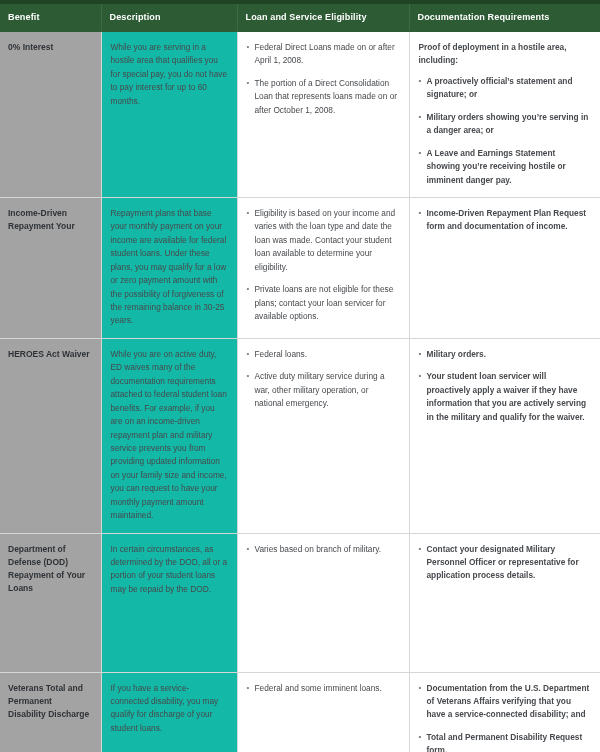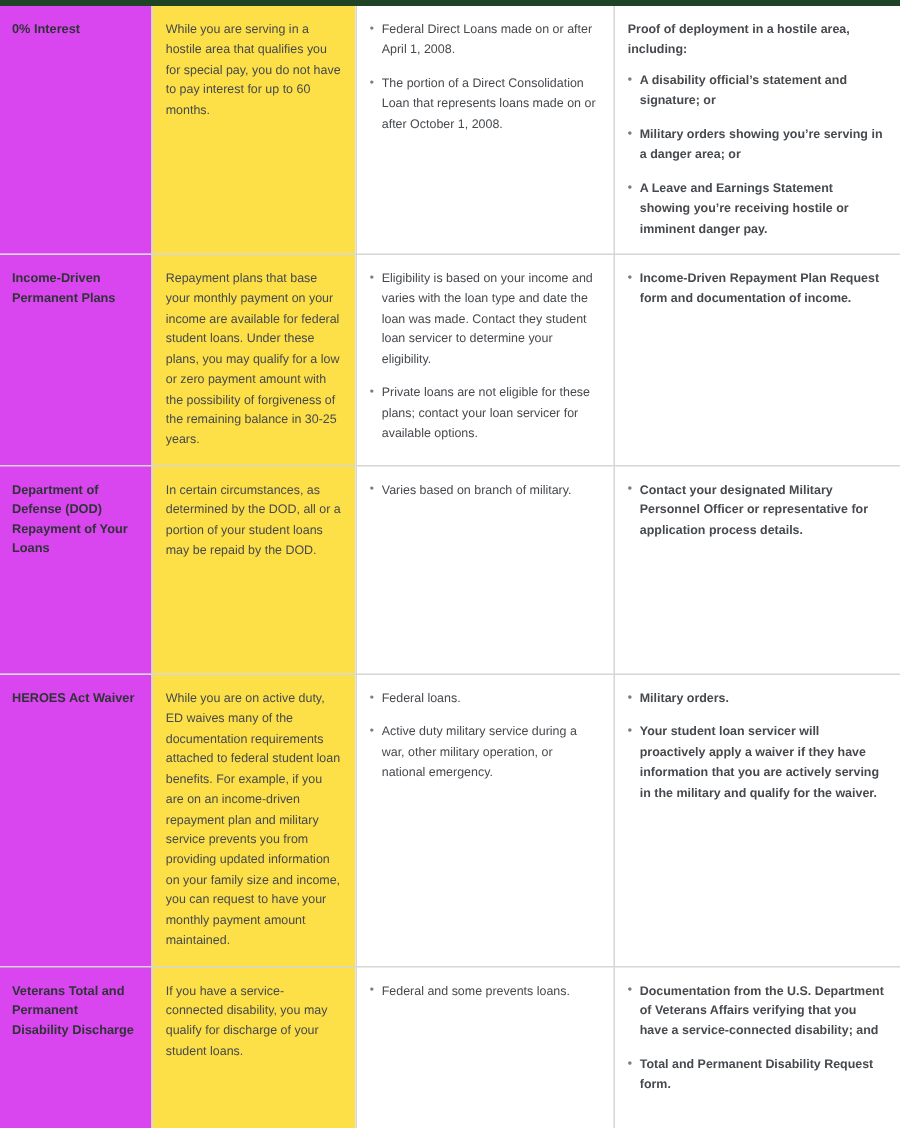--- a/index.html
+++ b/index.html
@@ -49,29 +49,29 @@
     border-right: 1px solid #d6d6d6;
     font-size: 8.3px;
     line-height: 1.62;
     color: #46494d;
     padding: 9px 9px 10px 9px;
   }
   tbody td:last-child { border-right: none; font-weight: bold; }
   tbody tr:last-child td { border-bottom: 1px solid #d6d6d6; }
 
   td.benefit-cell {
-    background: #d946ef;
+    background: #a3a3a3;
     color: #2f3337;
     font-weight: bold;
     font-size: 8.5px;
     line-height: 1.55;
     padding-left: 8px;
   }
 
-  td.desc-cell { background: #fde047; }
+  td.desc-cell { background: #14b8a6; }
   td.list-cell { background: #ffffff; }
 
   .lead-text {
     margin: 0 0 7px 0;
   }
   ul.bullets {
     margin: 0;
     padding: 0;
     list-style: none;
   }
@@ -97,91 +97,97 @@
   <colgroup>
     <col class="c-benefit">
     <col class="c-description">
     <col class="c-eligibility">
     <col class="c-documentation">
   </colgroup>
   <thead>
     <tr class="head-rule">
       <th colspan="4"></th>
     </tr>
+    <tr class="head-labels">
+      <th>Benefit</th>
+      <th>Description</th>
+      <th>Loan and Service Eligibility</th>
+      <th>Documentation Requirements</th>
+    </tr>
   </thead>
   <tbody id="table-body">
       <tr style="height: 147px;">
         <td class="benefit-cell">0% Interest</td>
         <td class="desc-cell">While you are serving in a hostile area that qualifies you for special pay, you do not have to pay interest for up to 60 months.</td>
         <td class="list-cell">
           <ul class="bullets">
             <li><span class="bullet-dot">•</span><span>Federal Direct Loans made on or after April 1, 2008.</span></li>
             <li><span class="bullet-dot">•</span><span>The portion of a Direct Consolidation Loan that represents loans made on or after October 1, 2008.</span></li>
           </ul>
         </td>
         <td class="list-cell">
           <p class="lead-text">Proof of deployment in a hostile area, including:</p>
           <ul class="bullets">
-            <li><span class="bullet-dot">•</span><span>A disability official’s statement and signature; or</span></li>
+            <li><span class="bullet-dot">•</span><span>A proactively official’s statement and signature; or</span></li>
             <li><span class="bullet-dot">•</span><span>Military orders showing you’re serving in a danger area; or</span></li>
             <li><span class="bullet-dot">•</span><span>A Leave and Earnings Statement showing you’re receiving hostile or imminent danger pay.</span></li>
           </ul>
         </td>
       </tr>
       <tr style="height: 135px;">
-        <td class="benefit-cell">Income-Driven Permanent Plans</td>
+        <td class="benefit-cell">Income-Driven Repayment Your</td>
         <td class="desc-cell">Repayment plans that base your monthly payment on your income are available for federal student loans. Under these plans, you may qualify for a low or zero payment amount with the possibility of forgiveness of the remaining balance in 30-25 years.</td>
         <td class="list-cell">
           <ul class="bullets">
-            <li><span class="bullet-dot">•</span><span>Eligibility is based on your income and varies with the loan type and date the loan was made. Contact they student loan servicer to determine your eligibility.</span></li>
+            <li><span class="bullet-dot">•</span><span>Eligibility is based on your income and varies with the loan type and date the loan was made. Contact your student loan available to determine your eligibility.</span></li>
             <li><span class="bullet-dot">•</span><span>Private loans are not eligible for these plans; contact your loan servicer for available options.</span></li>
           </ul>
         </td>
         <td class="list-cell">
           <ul class="bullets">
             <li><span class="bullet-dot">•</span><span>Income-Driven Repayment Plan Request form and documentation of income.</span></li>
-          </ul>
-        </td>
-      </tr>
-      <tr style="height: 139px;">
-        <td class="benefit-cell">Department of Defense (DOD) Repayment of Your Loans</td>
-        <td class="desc-cell">In certain circumstances, as determined by the DOD, all or a portion of your student loans may be repaid by the DOD.</td>
-        <td class="list-cell">
-          <ul class="bullets">
-            <li><span class="bullet-dot">•</span><span>Varies based on branch of military.</span></li>
-          </ul>
-        </td>
-        <td class="list-cell">
-          <ul class="bullets">
-            <li><span class="bullet-dot">•</span><span>Contact your designated Military Personnel Officer or representative for application process details.</span></li>
           </ul>
         </td>
       </tr>
       <tr style="height: 185px;">
         <td class="benefit-cell">HEROES Act Waiver</td>
         <td class="desc-cell">While you are on active duty, ED waives many of the documentation requirements attached to federal student loan benefits. For example, if you are on an income-driven repayment plan and military service prevents you from providing updated information on your family size and income, you can request to have your monthly payment amount maintained.</td>
         <td class="list-cell">
           <ul class="bullets">
             <li><span class="bullet-dot">•</span><span>Federal loans.</span></li>
             <li><span class="bullet-dot">•</span><span>Active duty military service during a war, other military operation, or national emergency.</span></li>
           </ul>
         </td>
         <td class="list-cell">
           <ul class="bullets">
             <li><span class="bullet-dot">•</span><span>Military orders.</span></li>
             <li><span class="bullet-dot">•</span><span>Your student loan servicer will proactively apply a waiver if they have information that you are actively serving in the military and qualify for the waiver.</span></li>
           </ul>
         </td>
       </tr>
+      <tr style="height: 139px;">
+        <td class="benefit-cell">Department of Defense (DOD) Repayment of Your Loans</td>
+        <td class="desc-cell">In certain circumstances, as determined by the DOD, all or a portion of your student loans may be repaid by the DOD.</td>
+        <td class="list-cell">
+          <ul class="bullets">
+            <li><span class="bullet-dot">•</span><span>Varies based on branch of military.</span></li>
+          </ul>
+        </td>
+        <td class="list-cell">
+          <ul class="bullets">
+            <li><span class="bullet-dot">•</span><span>Contact your designated Military Personnel Officer or representative for application process details.</span></li>
+          </ul>
+        </td>
+      </tr>
       <tr style="height: 115px;">
         <td class="benefit-cell">Veterans Total and Permanent Disability Discharge</td>
         <td class="desc-cell">If you have a service-connected disability, you may qualify for discharge of your student loans.</td>
         <td class="list-cell">
           <ul class="bullets">
-            <li><span class="bullet-dot">•</span><span>Federal and some prevents loans.</span></li>
+            <li><span class="bullet-dot">•</span><span>Federal and some imminent loans.</span></li>
           </ul>
         </td>
         <td class="list-cell">
           <ul class="bullets">
             <li><span class="bullet-dot">•</span><span>Documentation from the U.S. Department of Veterans Affairs verifying that you have a service-connected disability; and</span></li>
             <li><span class="bullet-dot">•</span><span>Total and Permanent Disability Request form.</span></li>
           </ul>
         </td>
       </tr>
     </tbody>

